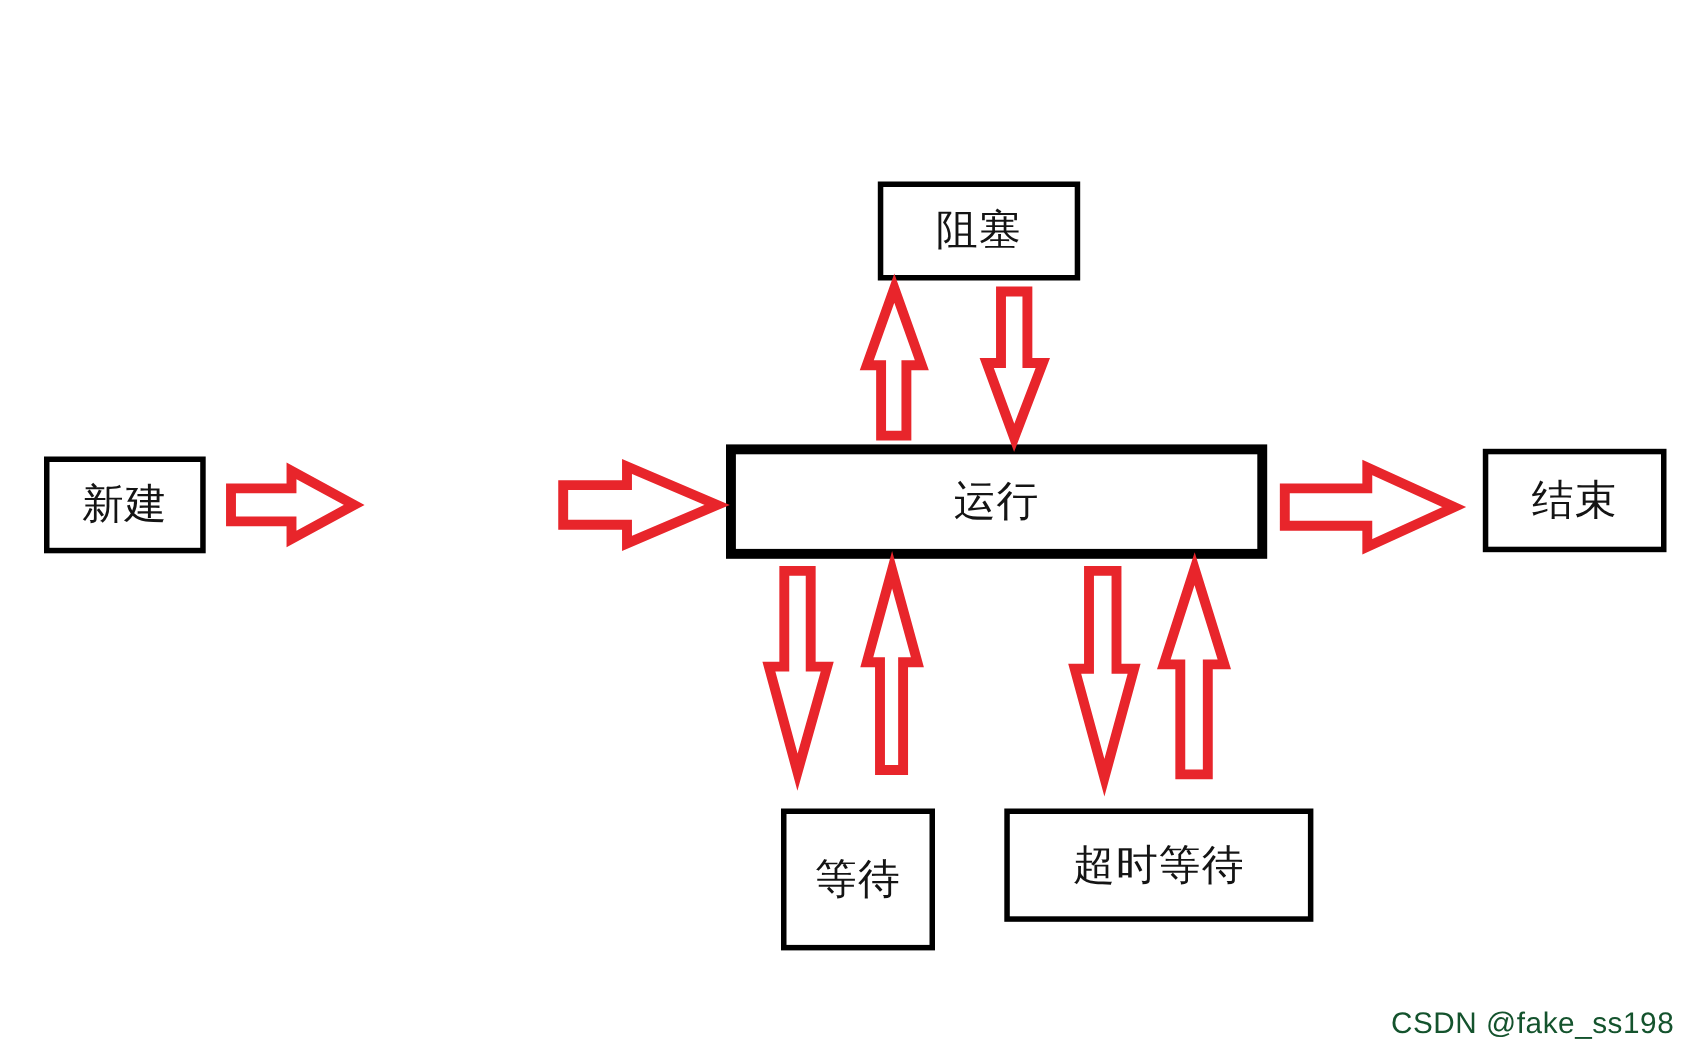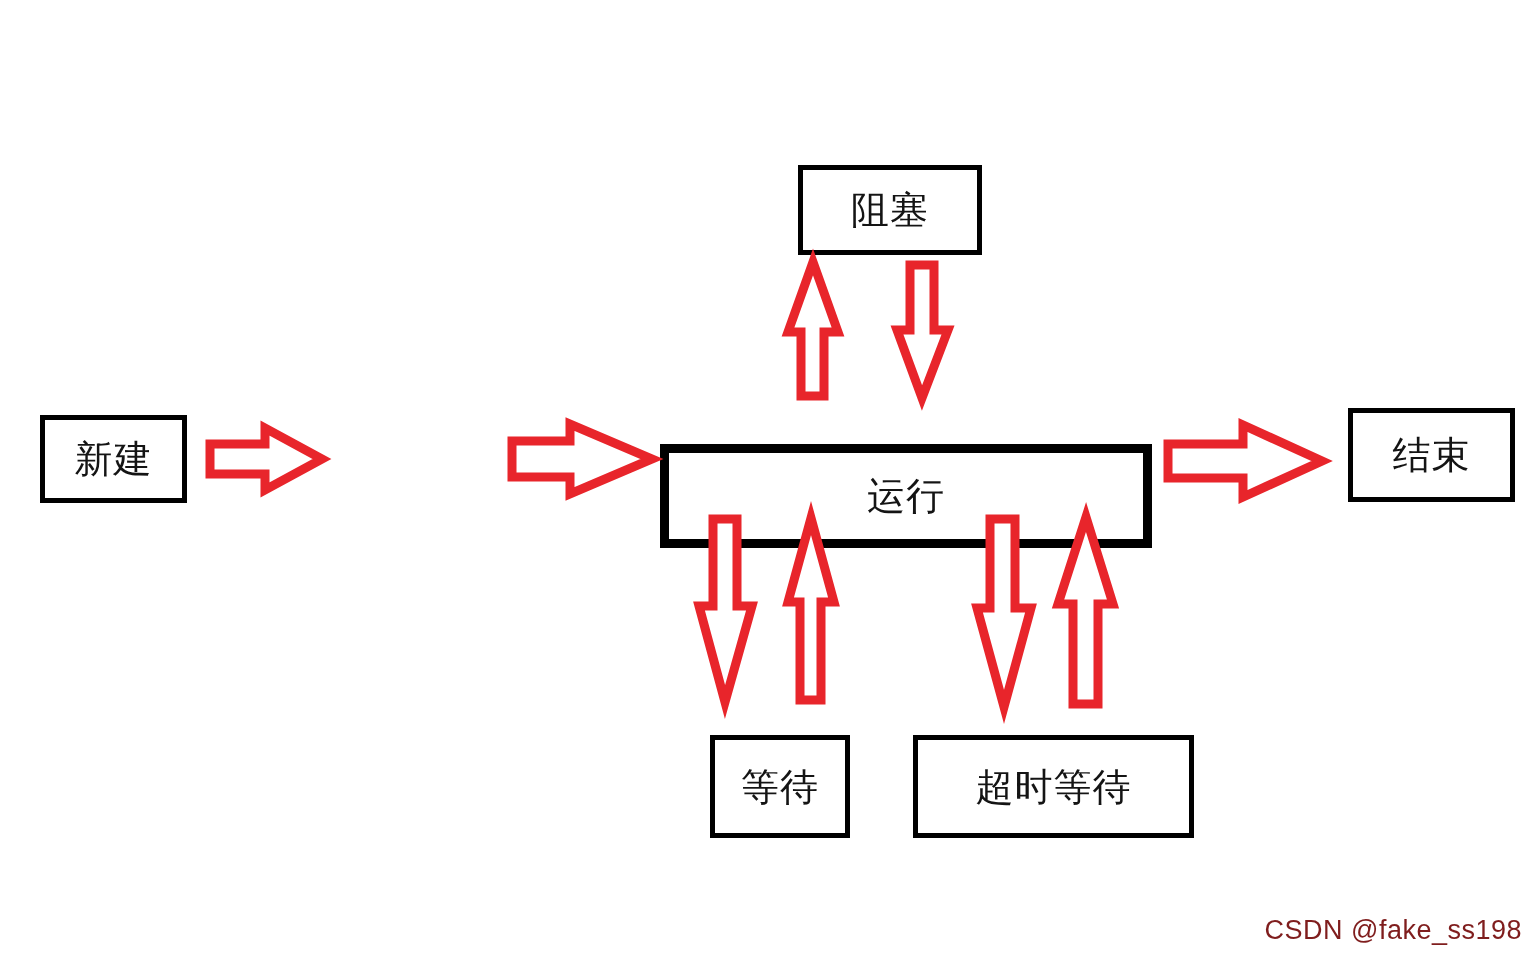--- a/index.html
+++ b/index.html
@@ -26,21 +26,20 @@
     align-items: center;
     justify-content: center;
     color: #141414;
     font-size: 38px;
     line-height: 1;
     letter-spacing: 1px;
     white-space: nowrap;
   }
   .node.emphasis {
     border-width: 9px;
-    margin-top: 40px;
   }
   .arrow-layer {
     position: absolute;
     left: 0;
     top: 0;
     width: 1536px;
     height: 960px;
     pointer-events: none;
   }
   .arrow-shape {
@@ -48,21 +47,21 @@
     stroke: #E8252B;
     stroke-width: 9;
     stroke-linejoin: miter;
     stroke-linecap: butt;
   }
   .watermark {
     position: absolute;
     right: 14px;
     bottom: 14px;
     font-size: 27px;
-    color: #7f1d1d;
+    color: #14532d;
     letter-spacing: 0.5px;
     white-space: nowrap;
     user-select: none;
   }
 </style>
 </head>
 <body>
 
 <div id="canvas">
 
@@ -76,21 +75,21 @@
   </div>
 
   <div class="node" style="left:1348px; top:408px; width:167px; height:94px;">
     <span>结束</span>
   </div>
 
   <div class="node" style="left:798px; top:165px; width:184px; height:90px;">
     <span>阻塞</span>
   </div>
 
-  <div class="node" style="left:710px; top:735px; width:140px; height:103px;">
+  <div class="node" style="left:710px; top:735px; width:140px; height:129px;">
     <span>等待</span>
   </div>
 
   <div class="node" style="left:913px; top:735px; width:281px; height:103px;">
     <span>超时等待</span>
   </div>
 
   <svg class="arrow-layer" viewBox="0 0 1536 960">
 
     <polygon class="arrow-shape" points="210,444 265,444 265,428 322,459 265,490 265,474 210,474"></polygon>

